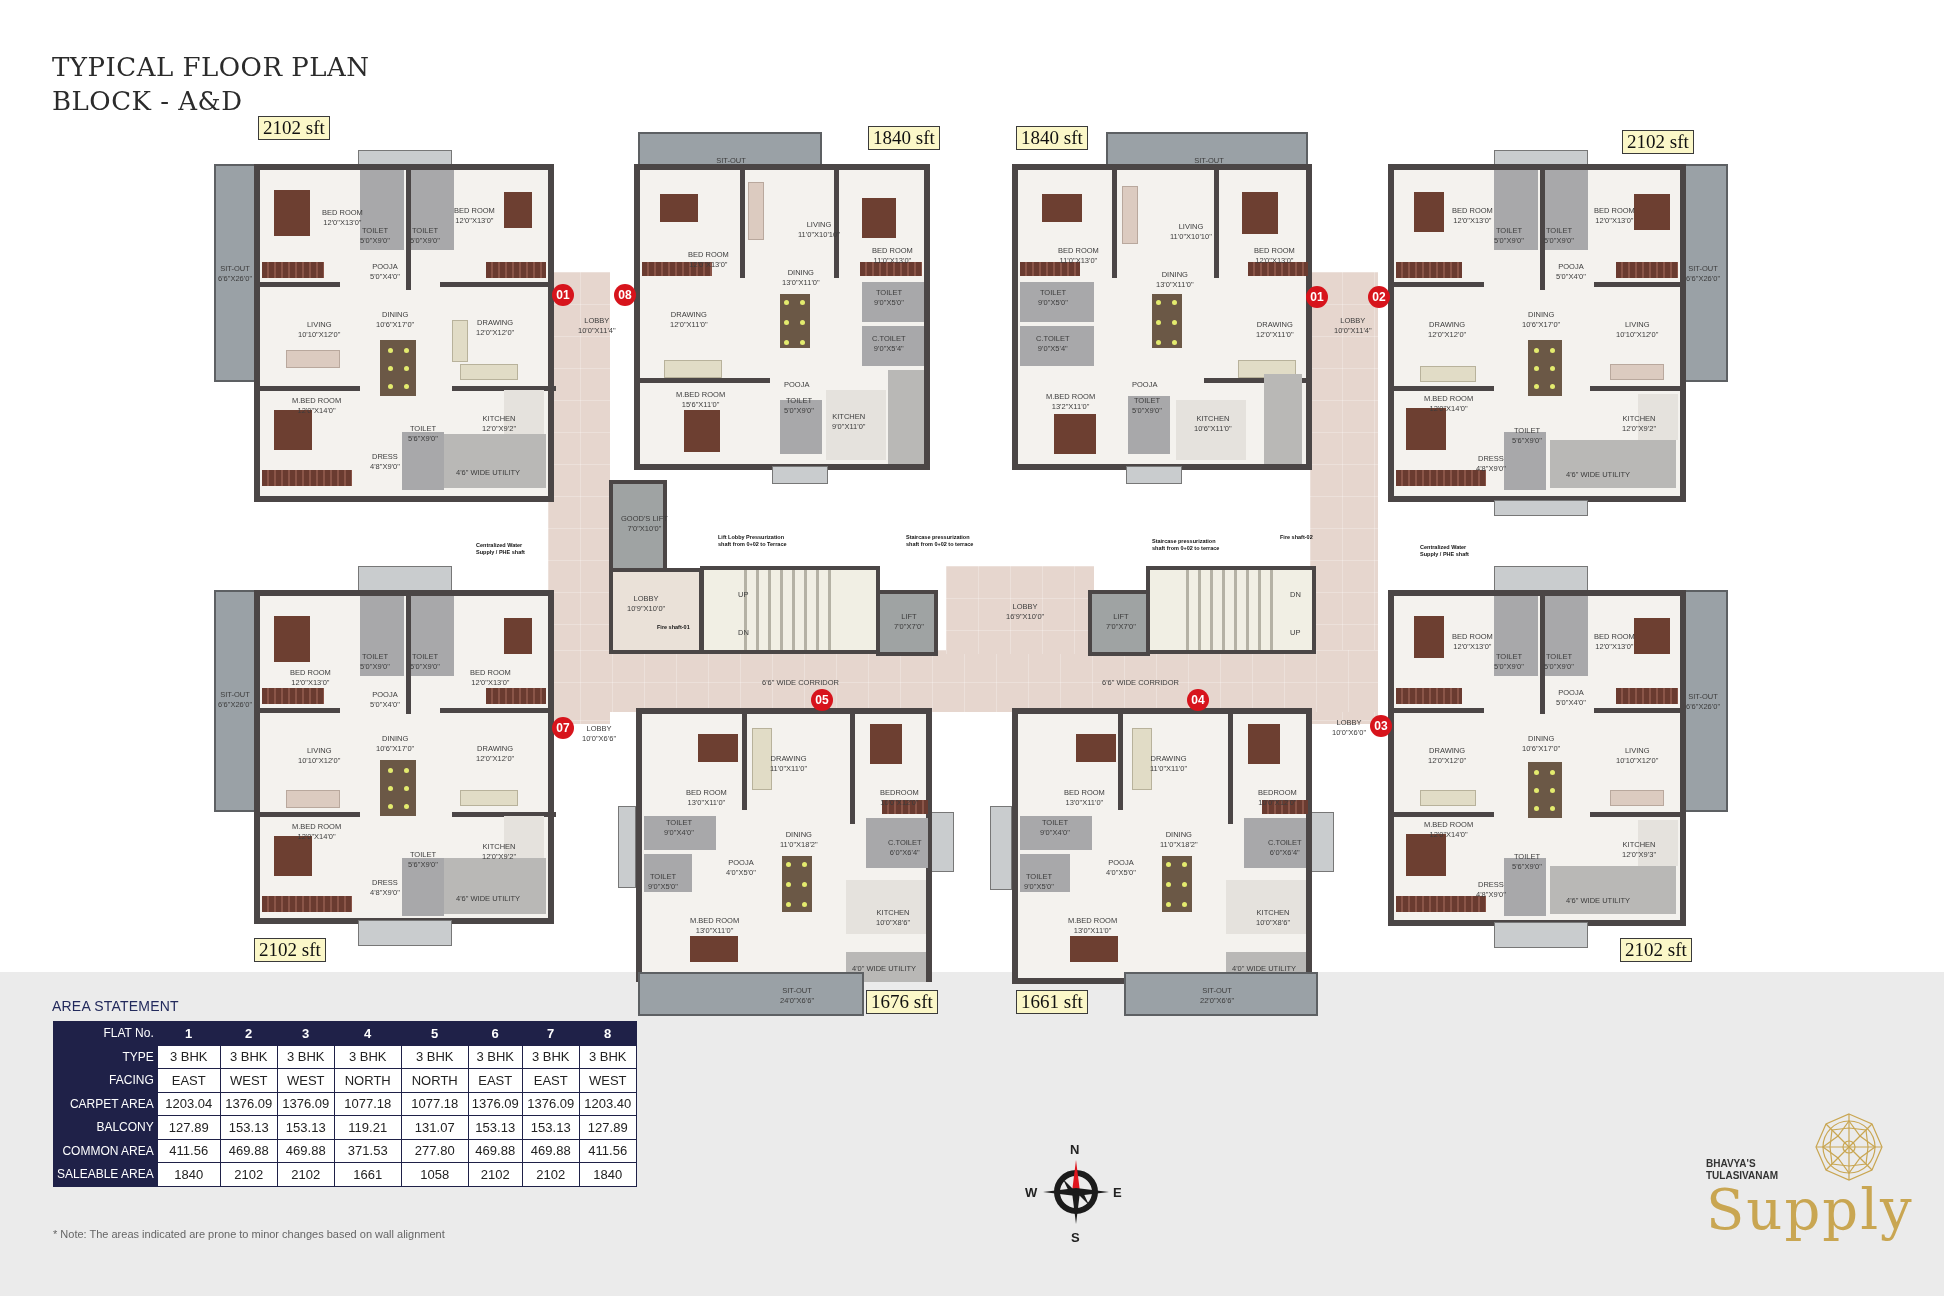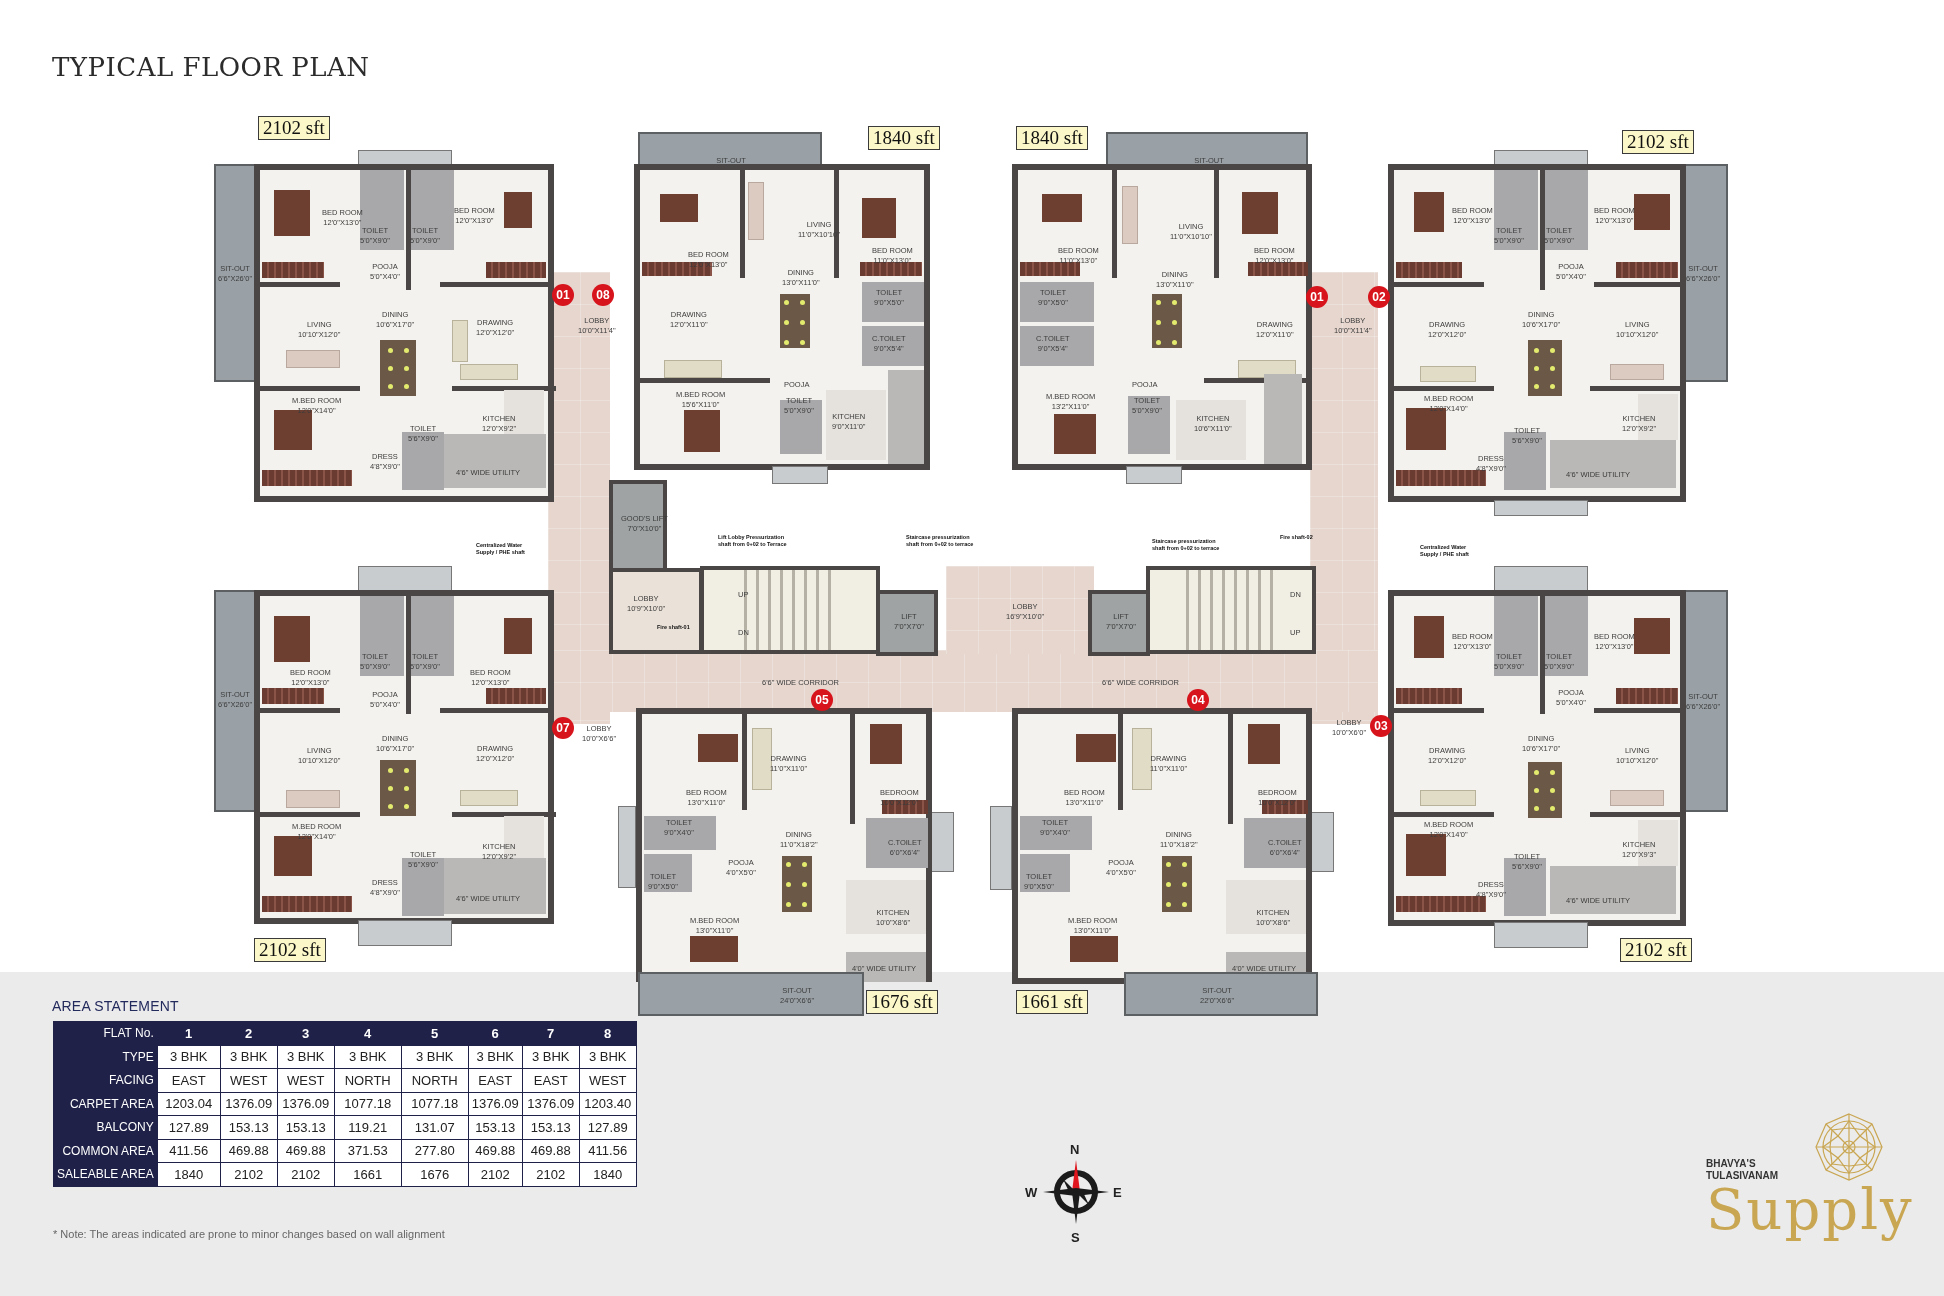--- a/index.html
+++ b/index.html
@@ -40,20 +40,21 @@
   .compass{left:1025px;top:1142px;width:120px;height:100px;}
   .brand{left:1706px;top:1110px;width:220px;height:140px;}
   .brand-sub{font-family:"Liberation Sans",sans-serif;font-weight:bold;font-size:10px;color:#333;line-height:12px;}
   .brand-name{font-family:"DejaVu Serif",serif;font-size:56px;color:#c9a652;letter-spacing:2px;line-height:60px;}
 </style>
 </head>
 <body>
 
 <div class="abs title">
   <div>TYPICAL FLOOR PLAN</div>
+  <div>BLOCK - A&amp;D</div>
 </div>
 
 <div class="abs bottom-band"></div>
 
 <div class="abs" style="left:0;top:0;width:1944px;height:1010px;">
 
   <div class="abs corridor" style="left:548px;top:272px;width:62px;height:452px;"></div>
   <div class="abs corridor" style="left:1310px;top:272px;width:68px;height:452px;"></div>
   <div class="abs corridor" style="left:548px;top:650px;width:830px;height:62px;"></div>
   <div class="abs corridor" style="left:946px;top:566px;width:148px;height:88px;"></div>
@@ -459,21 +460,21 @@
     <div class="abs room-label" style="left:30px;top:224px;"><span>M.BED ROOM</span><br><span>12'0"X14'0"</span></div>
     <div class="abs room-label" style="left:228px;top:244px;"><span>KITCHEN</span><br><span>12'0"X9'3"</span></div>
     <div class="abs room-label" style="left:118px;top:256px;"><span>TOILET</span><br><span>5'6"X9'0"</span></div>
     <div class="abs room-label" style="left:82px;top:284px;"><span>DRESS</span><br><span>4'8"X9'0"</span></div>
     <div class="abs room-label" style="left:172px;top:300px;"><span>4'6" WIDE UTILITY</span></div>
   </div>
   <div class="abs shaft" style="left:1494px;top:922px;width:94px;height:26px;"></div>
   <div class="abs sft" style="left:1620px;top:938px;">2102 sft</div>
 
   <div class="abs badge" style="left:552px;top:284px;">01</div>
-  <div class="abs badge" style="left:592px;top:284px;">08</div>
+  <div class="abs badge" style="left:614px;top:284px;">08</div>
   <div class="abs badge" style="left:1306px;top:286px;">01</div>
   <div class="abs badge" style="left:1368px;top:286px;">02</div>
   <div class="abs badge" style="left:552px;top:717px;">07</div>
   <div class="abs badge" style="left:811px;top:689px;">05</div>
   <div class="abs badge" style="left:1187px;top:689px;">04</div>
   <div class="abs badge" style="left:1370px;top:715px;">03</div>
 </div>
 
 <div class="abs area-title">AREA STATEMENT</div>
 <table class="area">
@@ -545,21 +546,21 @@
         <td>469.88</td>
         <td>469.88</td>
         <td>411.56</td>
     </tr>
     <tr>
       <th class="rowh">SALEABLE AREA</th>
       <td>1840</td>
         <td>2102</td>
         <td>2102</td>
         <td>1661</td>
-        <td>1676</td>
+        <td>1058</td>
         <td>2102</td>
         <td>2102</td>
         <td>1840</td>
     </tr>
   </tbody>
 </table>
 <div class="abs note">* Note: The areas indicated are prone to minor changes based on wall alignment</div>
 
 <div class="abs compass">
   <svg width="120" height="100" viewBox="0 0 120 100" style="position:absolute;left:0;top:0;">

